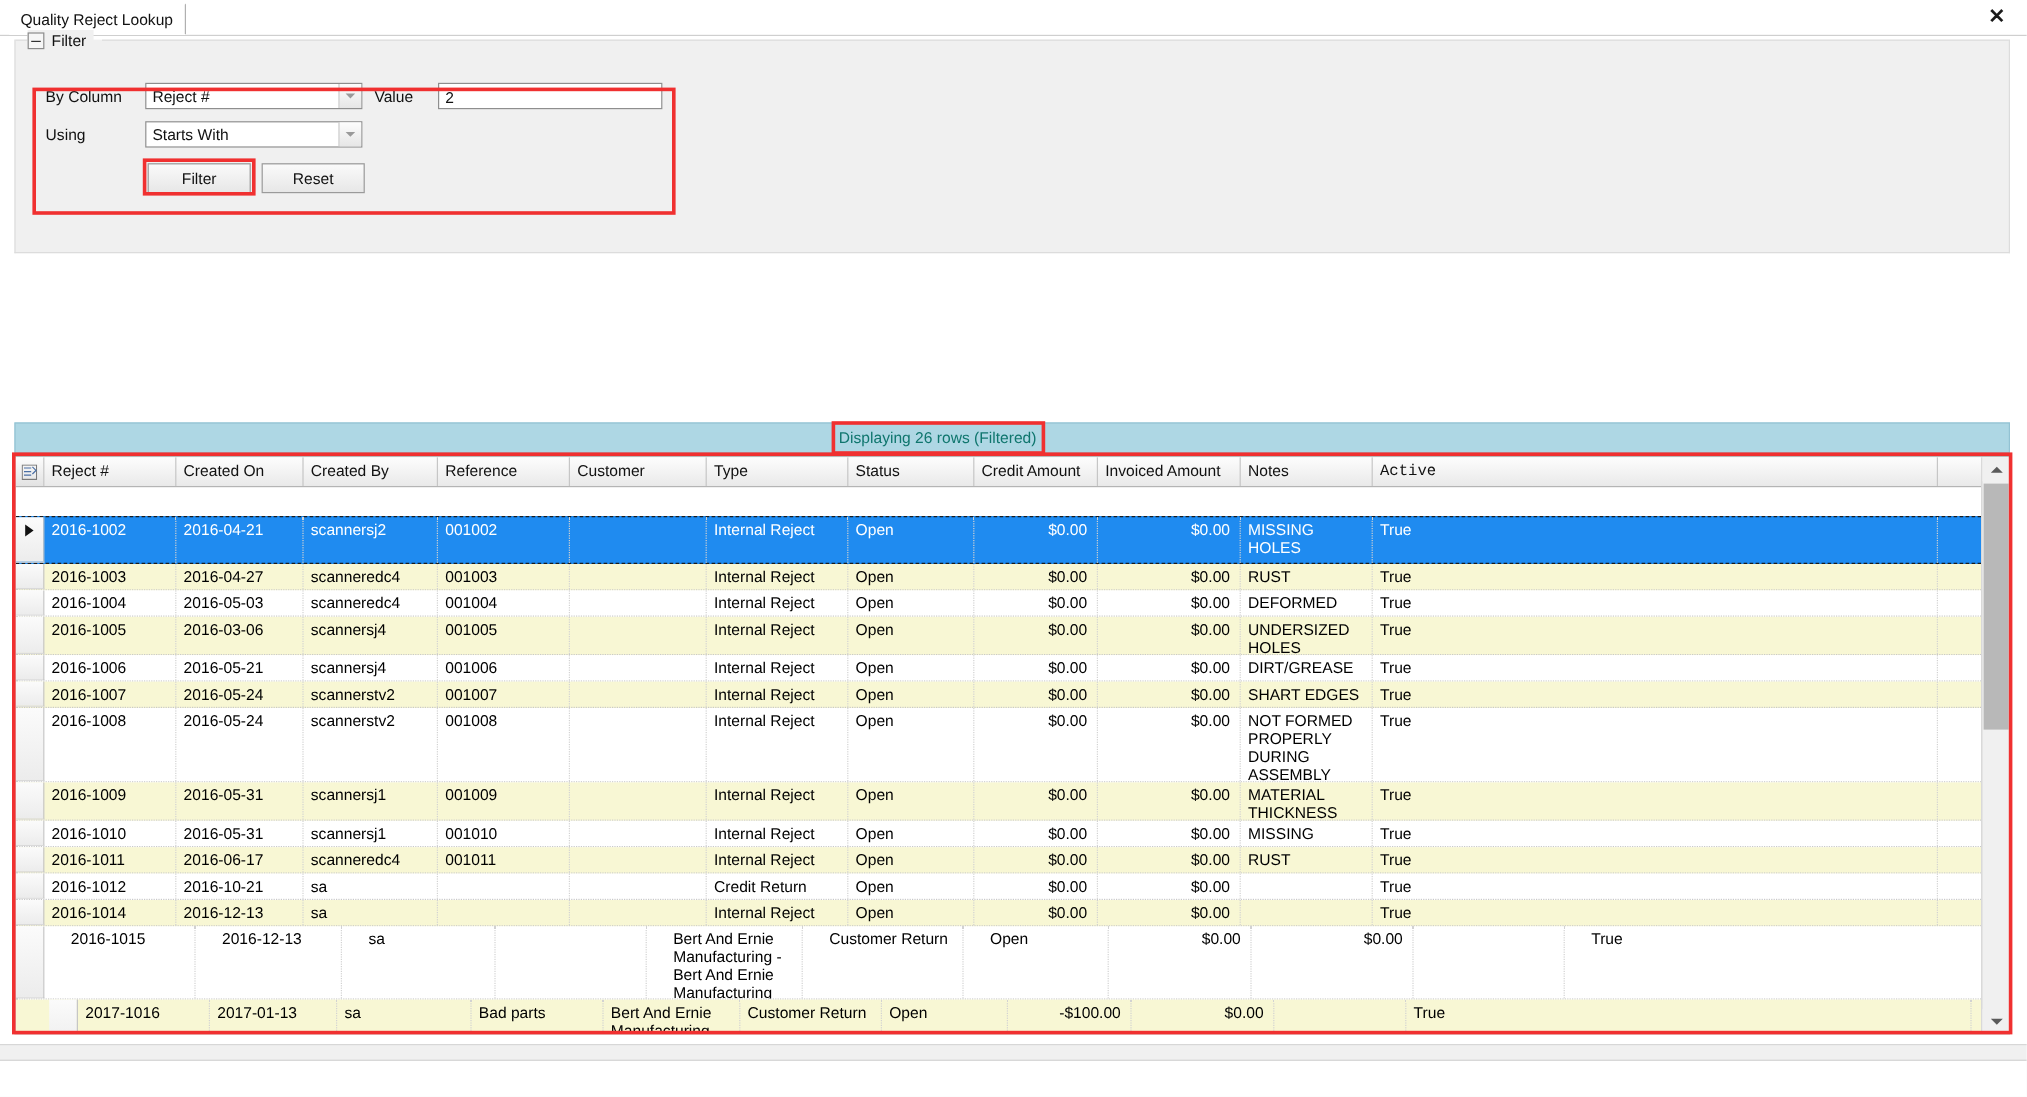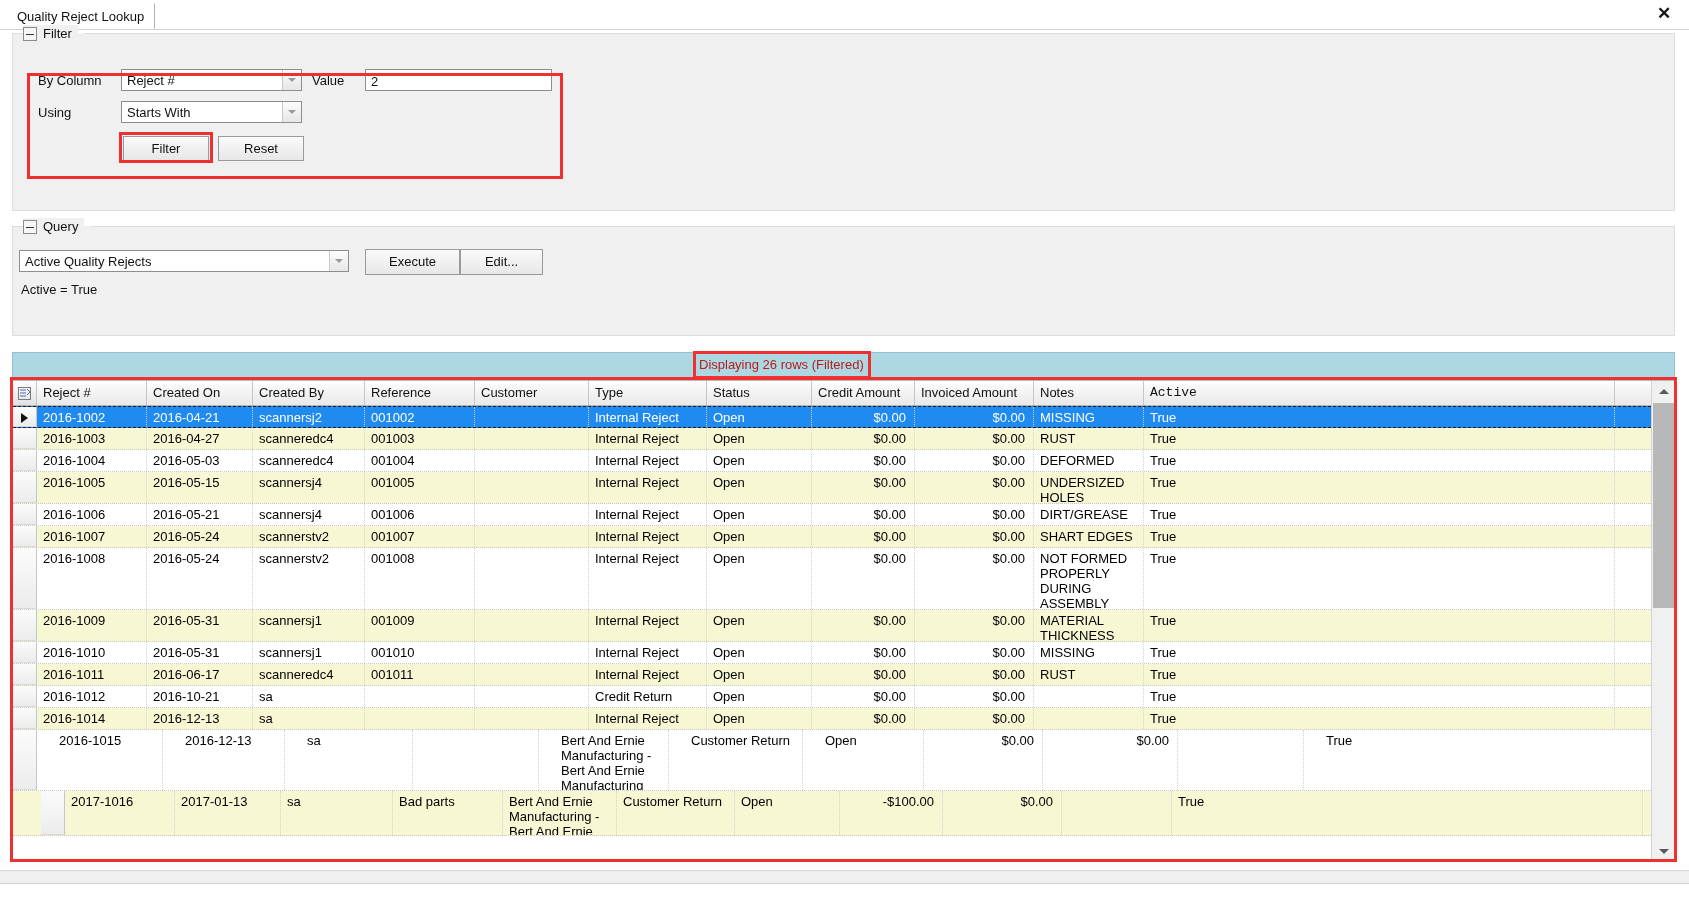--- a/index.html
+++ b/index.html
@@ -188,21 +188,21 @@
     position: absolute;
     left: 0; top: 0;
     width: 1663px; height: 26px;
     background: #aed7e4;
     border: 1px solid #93c2d3;
   }
   .status-text {
     position: absolute;
     left: 686px; top: 4px;
     font-size: 13px;
-    color: #b91c1c;
+    color: #0f766e;
   }
 
   #grid {
     position: absolute;
     left: 0; top: 28px;
     width: 1663px; height: 482px;
     background: #ffffff;
     border: 1px solid #b9b9b9;
     overflow: hidden;
   }
@@ -366,41 +366,20 @@
         </span>
     </div>
 
     <div class="redbox" style="left:106px; top:99px; width:94px; height:31px;"></div>
 
     <div class="btn" style="left:110px; top:103px; width:86px;">Filter</div>
 
     <div class="btn" style="left:205px; top:103px; width:86px;">Reset</div>
   </div>
 
-  <div class="groupbox" id="query-gb">
-    <div class="gb-topline-l" style="left:0; width:10px;"></div>
-    <div class="gb-topline-r" style="left:78px; right:0;"></div>
-    <div class="gb-header">
-      <span class="expander"></span>
-      <span class="gb-title">Query</span>
-    </div>
-
-    <div class="combo" style="left:6px; top:24px; width:330px;">
-      <span class="ctext">Active Quality Rejects</span>
-      <span class="carrow">
-          <i></i>
-        </span>
-    </div>
-
-    <div class="btn" style="left:352px; top:23px; width:95px; height:26px; line-height:24px;">Execute</div>
-
-    <div class="btn" style="left:447px; top:23px; width:83px; height:26px; line-height:24px;">Edit...</div>
-
-    <span class="qtext" style="left:8px; top:56px;">Active = True</span>
-  </div>
 
   <div id="grid-outer">
 
     <div class="status-strip">
       <span class="status-text">Displaying 26 rows (Filtered)</span>
     </div>
 
     <div class="redbox" style="left:681px; top:-1px; width:178px; height:28px;"></div>
 
     <div class="redbox" style="left:-2px; top:25px; width:1667px; height:485px;"></div>
@@ -422,21 +401,21 @@
           <div class="hdr-cell" style="flex: 0 0 114px; width: 114px;">Customer</div>
           <div class="hdr-cell" style="flex: 0 0 118px; width: 118px;">Type</div>
           <div class="hdr-cell" style="flex: 0 0 105px; width: 105px;">Status</div>
           <div class="hdr-cell" style="flex: 0 0 103px; width: 103px;">Credit Amount</div>
           <div class="hdr-cell" style="flex: 0 0 119px; width: 119px;">Invoiced Amount</div>
           <div class="hdr-cell" style="flex: 0 0 110px; width: 110px;">Notes</div>
           <div class="hdr-cell" style="flex: 0 0 471px; width: 471px; font-family: Liberation Mono, monospace;">Active</div>
         </div>
 
       <div class="body-wrap" id="body-wrap">
-          <div class="grid-row sel" style="height: 22px;">
+          <div class="grid-row sel" style="height: 40px; margin-top: 24px;">
             <div class="rowsel cur"></div>
             <div class="cell" style="flex: 0 0 110px; width: 110px;">2016-1002</div>
             <div class="cell" style="flex: 0 0 106px; width: 106px;">2016-04-21</div>
             <div class="cell" style="flex: 0 0 112px; width: 112px;">scannersj2</div>
             <div class="cell" style="flex: 0 0 110px; width: 110px;">001002</div>
             <div class="cell" style="flex: 0 0 114px; width: 114px;"></div>
             <div class="cell" style="flex: 0 0 118px; width: 118px;">Internal Reject</div>
             <div class="cell" style="flex: 0 0 105px; width: 105px;">Open</div>
             <div class="cell num" style="flex: 0 0 103px; width: 103px;">$0.00</div>
             <div class="cell num" style="flex: 0 0 119px; width: 119px;">$0.00</div>
@@ -467,21 +446,21 @@
             <div class="cell" style="flex: 0 0 118px; width: 118px;">Internal Reject</div>
             <div class="cell" style="flex: 0 0 105px; width: 105px;">Open</div>
             <div class="cell num" style="flex: 0 0 103px; width: 103px;">$0.00</div>
             <div class="cell num" style="flex: 0 0 119px; width: 119px;">$0.00</div>
             <div class="cell" style="flex: 0 0 110px; width: 110px;">DEFORMED</div>
             <div class="cell" style="flex: 0 0 471px; width: 471px;">True</div>
           </div>
           <div class="grid-row alt" style="height: 32px;">
             <div class="rowsel"></div>
             <div class="cell" style="flex: 0 0 110px; width: 110px;">2016-1005</div>
-            <div class="cell" style="flex: 0 0 106px; width: 106px;">2016-05-15</div>
+            <div class="cell" style="flex: 0 0 106px; width: 106px;">2016-03-06</div>
             <div class="cell" style="flex: 0 0 112px; width: 112px;">scannersj4</div>
             <div class="cell" style="flex: 0 0 110px; width: 110px;">001005</div>
             <div class="cell" style="flex: 0 0 114px; width: 114px;"></div>
             <div class="cell" style="flex: 0 0 118px; width: 118px;">Internal Reject</div>
             <div class="cell" style="flex: 0 0 105px; width: 105px;">Open</div>
             <div class="cell num" style="flex: 0 0 103px; width: 103px;">$0.00</div>
             <div class="cell num" style="flex: 0 0 119px; width: 119px;">$0.00</div>
             <div class="cell" style="flex: 0 0 110px; width: 110px;">UNDERSIZED
 HOLES</div>
             <div class="cell" style="flex: 0 0 471px; width: 471px;">True</div>

